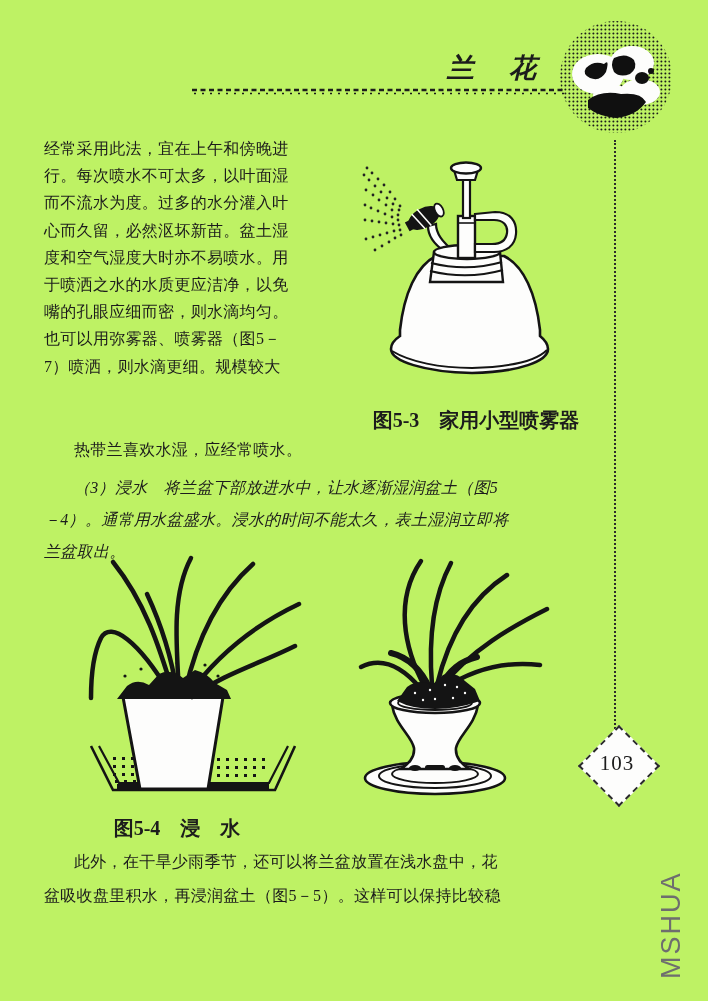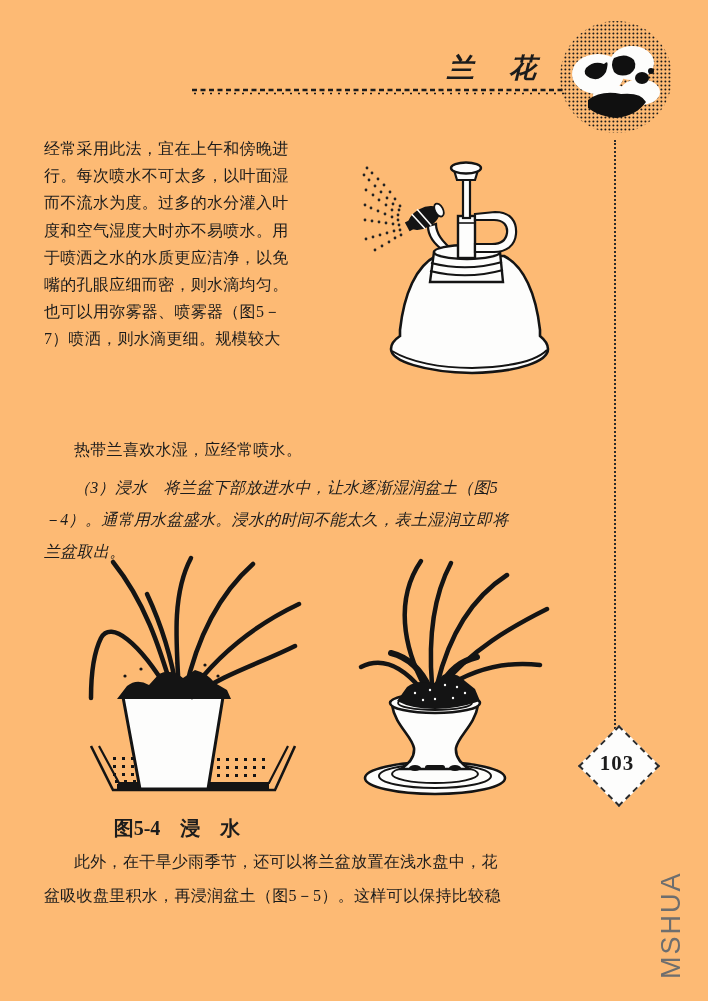--- a/index.html
+++ b/index.html
@@ -1,18 +1,18 @@
 <!DOCTYPE html>
 <html><head>
 <meta charset="utf-8">
 <style>
   html,body{margin:0;padding:0;background:#e8e8e8;}
   #page{
     position:relative;width:708px;height:1001px;margin:0 auto;
-    background:#fdba74;overflow:hidden;
+    background:#bef264;overflow:hidden;
     font-family:"Liberation Serif","DejaVu Serif",serif;
     color:#1c1c1c;
   }
   .abs{position:absolute;}
   
   #page-title{
     left:447px;top:50px;font-size:27px;font-style:italic;font-weight:600;
     white-space:nowrap;letter-spacing:4px;
   }
   #header-rule{left:192px;top:84px;}
@@ -21,21 +21,21 @@
     left:614px;top:140px;height:596px;width:0;
     border-left:2.8px dotted #2b2b2b;
   }
   #page-diamond{
     left:590px;top:737px;width:54px;height:54px;
     border:2.2px dashed #2b2b2b;transform:rotate(45deg);
     background:#fdfdfc;
   }
   #page-number{
     left:591px;top:751px;width:52px;text-align:center;
-    font-size:21px;letter-spacing:1px;font-weight:bold;
+    font-size:21px;letter-spacing:1px;
   }
   
   .bodytext{font-size:16px;letter-spacing:0.3px;line-height:27.2px;white-space:nowrap;}
   #col-left{left:44px;top:135px;width:322px;}
   #para-2{left:44px;top:436px;width:610px;text-indent:30px;}
   #para-3{left:44px;top:472px;width:612px;line-height:32px;font-style:italic;}
   #para-3 .indent{text-indent:30px;}
   #para-4{left:44px;top:845px;width:612px;line-height:34px;}
   #para-4 .indent{text-indent:30px;}
   
@@ -85,20 +85,21 @@
   </svg>
 
   <div id="dotted-line" class="abs"></div>
   <div id="page-diamond" class="abs"></div>
   <div id="page-number" class="abs">103</div>
 
   <div id="col-left" class="abs bodytext">
     <div>经常采用此法，宜在上午和傍晚进</div>
     <div>行。每次喷水不可太多，以叶面湿</div>
     <div>而不流水为度。过多的水分灌入叶</div>
+    <div>心而久留，必然沤坏新苗。盆土湿</div>
     <div>度和空气湿度大时亦不易喷水。用</div>
     <div>于喷洒之水的水质更应洁净，以免</div>
     <div>嘴的孔眼应细而密，则水滴均匀。</div>
     <div>也可以用弥雾器、喷雾器（图5－</div>
     <div>7）喷洒，则水滴更细。规模较大</div>
   </div>
 
   <div id="para-2" class="abs bodytext">热带兰喜欢水湿，应经常喷水。</div>
 
   <div id="para-3" class="abs bodytext">
@@ -166,20 +167,21 @@
     <ellipse cx="105" cy="100" rx="33" ry="7" fill="#fdfdfc" stroke="#141414" stroke-width="2.4"></ellipse>
     <path d="M69,111 Q105,120 140,110 M68,119 Q105,128 141,118" fill="none" stroke="#141414" stroke-width="2"></path>
     <rect x="96" y="64" width="17" height="42" fill="#fdfdfc" stroke="#141414" stroke-width="2.4"></rect>
     <line x1="96" y1="71" x2="113" y2="71" stroke="#141414" stroke-width="1.6"></line>
     <path d="M113,62 L133,60 C149,60 155,70 154,82 C153,94 144,100 132,100 L113,100 L113,92 L130,92 C139,92 144,88 145,81 C146,73 141,68 132,68 L113,68 Z" fill="#fdfdfc" stroke="#141414" stroke-width="2.2"></path>
     <rect x="101" y="26" width="7" height="40" fill="#fdfdfc" stroke="#141414" stroke-width="2.2"></rect>
     <path d="M92,18 L95,28 L113,28 L116,18 Z" fill="#fdfdfc" stroke="#141414" stroke-width="2.2"></path>
     <ellipse cx="104" cy="16" rx="15" ry="5.5" fill="#fdfdfc" stroke="#141414" stroke-width="2.4"></ellipse>
   </svg>
 
+  <div id="fig53-caption" class="abs caption">图5-3　家用小型喷雾器</div>
 
   <svg id="fig54-art" class="abs" width="285" height="268" viewBox="0 0 285 268">
     <path d="M36,204 L58,248 L220,248 L240,204" fill="none" stroke="#141414" stroke-width="2.6"></path>
     <path d="M44,204 L64,241 L214,241 L233,204" fill="none" stroke="#141414" stroke-width="2.2"></path>
     <g fill="#141414">
       <rect x="58" y="215" width="3" height="3"></rect>
         <rect x="67" y="215" width="3" height="3"></rect>
         <rect x="76" y="215" width="3" height="3"></rect>
         <rect x="85" y="215" width="3" height="3"></rect>
       <rect x="58" y="223" width="3" height="3"></rect>

